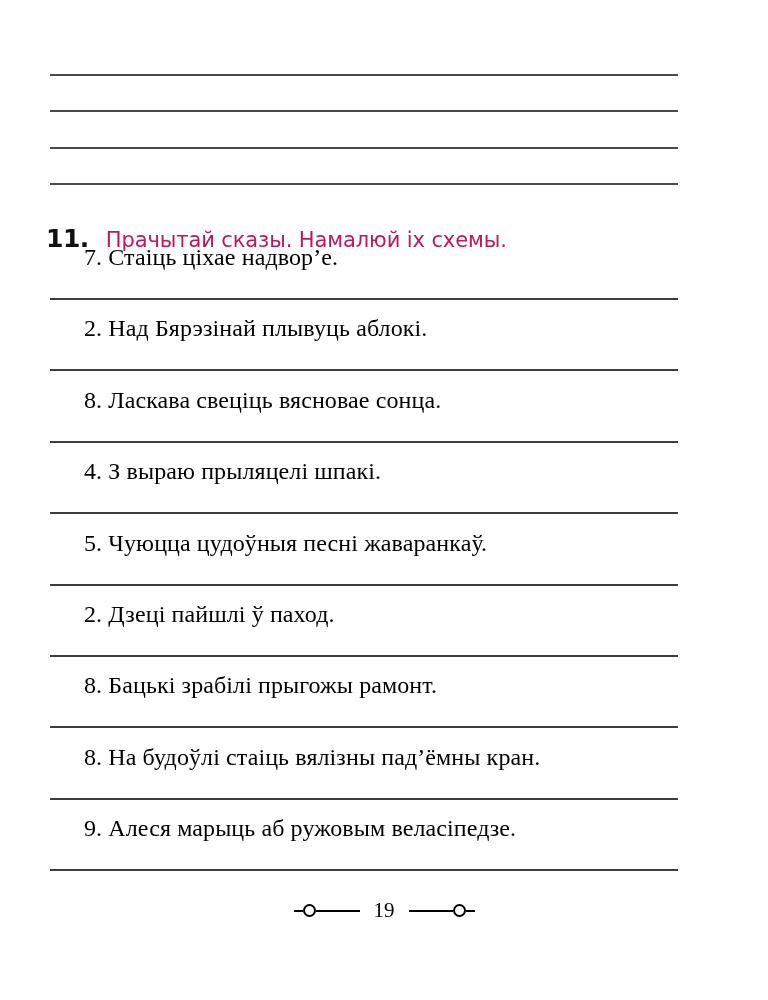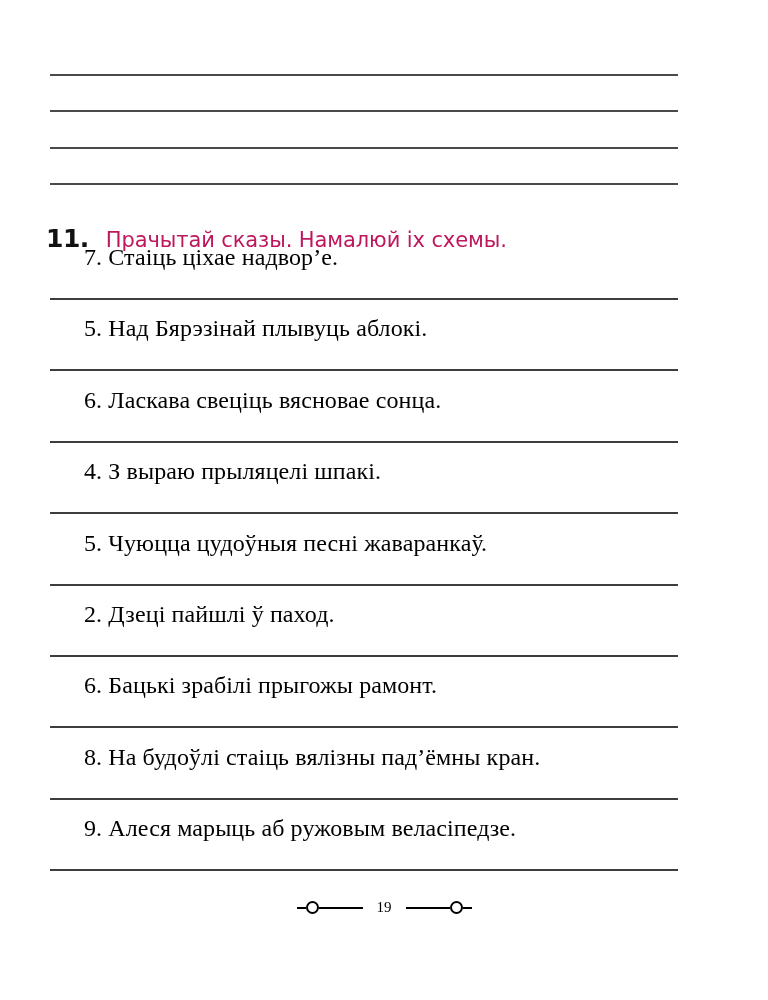--- a/index.html
+++ b/index.html
@@ -101,21 +101,21 @@
     position: absolute;
     left: 0;
     top: 900px;
     width: 768px;
     display: flex;
     align-items: center;
     justify-content: center;
   }
   .page-number {
     font-family: "Liberation Serif", serif;
-    font-size: 15px;
+    font-size: 21px;
     color: #000000;
     margin: 0 14px;
     line-height: 1;
   }
   .ornament {
     display: flex;
     align-items: center;
   }
   .orn-stub {
     width: 9px;
@@ -151,41 +151,41 @@
     <span class="exercise-number">11.</span>
     <span class="exercise-prompt">Прачытай сказы. Намалюй іх схемы.</span>
   </div>
 
   <div class="sentence-list" id="sentence-list">
       <div class="sentence-item" style="top: 244px;">
         <div class="sentence-text">7. Стаіць ціхае надвор’е.</div>
         <div class="sentence-rule" style="top: 54px;"></div>
       </div>
       <div class="sentence-item" style="top: 315.4px;">
-        <div class="sentence-text">5. Над Бярэзінай плывуць аблокі.</div>
+        <div class="sentence-text">2. Над Бярэзінай плывуць аблокі.</div>
         <div class="sentence-rule" style="top: 54px;"></div>
       </div>
       <div class="sentence-item" style="top: 386.8px;">
-        <div class="sentence-text">6. Ласкава свеціць вясновае сонца.</div>
+        <div class="sentence-text">8. Ласкава свеціць вясновае сонца.</div>
         <div class="sentence-rule" style="top: 54px;"></div>
       </div>
       <div class="sentence-item" style="top: 458.2px;">
         <div class="sentence-text">4. З выраю прыляцелі шпакі.</div>
         <div class="sentence-rule" style="top: 54px;"></div>
       </div>
       <div class="sentence-item" style="top: 529.6px;">
         <div class="sentence-text">5. Чуюцца цудоўныя песні жаваранкаў.</div>
         <div class="sentence-rule" style="top: 54px;"></div>
       </div>
       <div class="sentence-item" style="top: 601px;">
         <div class="sentence-text">2. Дзеці пайшлі ў паход.</div>
         <div class="sentence-rule" style="top: 54px;"></div>
       </div>
       <div class="sentence-item" style="top: 672.4px;">
-        <div class="sentence-text">6. Бацькі зрабілі прыгожы рамонт.</div>
+        <div class="sentence-text">8. Бацькі зрабілі прыгожы рамонт.</div>
         <div class="sentence-rule" style="top: 54px;"></div>
       </div>
       <div class="sentence-item" style="top: 743.8px;">
         <div class="sentence-text">8. На будоўлі стаіць вялізны пад’ёмны кран.</div>
         <div class="sentence-rule" style="top: 54px;"></div>
       </div>
       <div class="sentence-item" style="top: 815.2px;">
         <div class="sentence-text">9. Алеся марыць аб ружовым веласіпедзе.</div>
         <div class="sentence-rule" style="top: 54px;"></div>
       </div>

